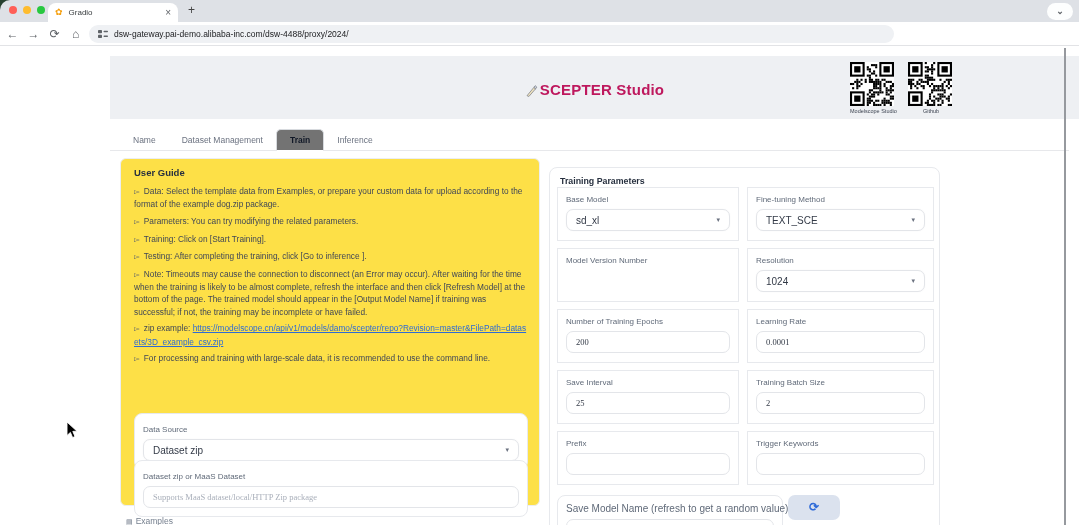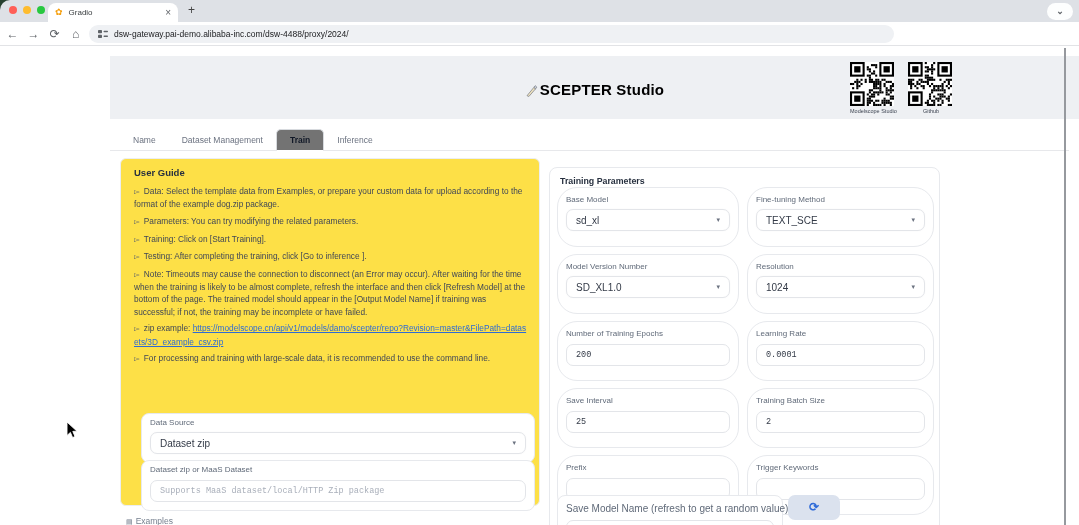--- a/index.html
+++ b/index.html
@@ -50,59 +50,59 @@
   .tb-sep{width:1px;height:14px;background:#dadce0;}
   .ic-panel{width:14px;height:11px;border:1.5px solid #5f6368;border-radius:3px;position:relative;}
   .ic-panel::after{content:"";position:absolute;right:0;top:0;width:5px;height:100%;background:#5f6368;}
   .avatar{width:15px;height:15px;border-radius:50%;background:#4e9b47;color:#fff;font-size:8px;
     font-weight:bold;text-align:center;line-height:15px;}
   .kebab{font-size:11px;color:#5f6368;margin-right:8px;}
   
   .page{position:absolute;left:0;top:46px;width:1079px;height:479px;background:#fff;}
   .band{position:absolute;left:110px;top:10px;right:0;height:63px;background:#eef0f3;}
   .app-title{position:absolute;left:0;right:0;top:25px;text-align:center;font-size:15px;
-    font-weight:bold;color:#000000;letter-spacing:.2px;}
+    font-weight:bold;color:#be185d;letter-spacing:.2px;}
   .app-title svg{vertical-align:-2px;margin-right:2px;}
   .qr{position:absolute;top:6px;width:46px;text-align:center;}
   .qr.q1{left:740px;} .qr.q2{left:798px;}
   .qr .qrbox{width:44px;height:44px;background:#fff;}
   .qr .cap{font-size:5.5px;color:#3c4350;margin-top:2px;white-space:nowrap;}
   
   .tabnav{position:absolute;left:110px;right:10px;top:84px;height:21px;border-bottom:1px solid #e7e8eb;
     display:flex;align-items:flex-end;padding-left:10px;}
   .tn{font-size:8.5px;color:#6b7280;padding:5px 13px;position:relative;bottom:0;}
   .tn.active{color:#111827;font-weight:bold;border:1px solid #d7dade;border-bottom:1px solid #fff;
     border-radius:5px 5px 0 0;margin-bottom:-1px;background:#737373;padding-left:13px;}
   
   .left-panel{position:absolute;left:120px;top:112px;width:420px;height:348px;
     border:1px solid #eceef1;border-radius:6px;background:#fde047;}
   .guide{position:absolute;left:13px;top:8px;width:394px;}
   .guide h3{font-size:9.5px;color:#27303f;margin-bottom:7px;}
   .gi{font-size:8.3px;line-height:12.2px;color:#404756;margin-bottom:4.5px;}
   .gi .b{color:#59606d;font-size:7.5px;margin-right:4px;}
   .gi a{color:#2e6bd4;text-decoration:underline;word-break:break-all;}
-  .ds-box{position:absolute;left:20px;width:394px;border:1px solid #e7e9ed;border-radius:8px;
-    background:#fff;padding:4px 8px 8px 8px;}
+  .ds-box{position:absolute;left:13px;width:394px;border:1px solid #e7e9ed;border-radius:8px;
+    background:#fff;padding:11px 8px 8px 8px;}
   .ds-box .lbl{font-size:8px;color:#606a79;margin-bottom:5px;}
   .dd{height:22px;border:1px solid #e3e5e9;border-radius:7px;background:#fff;display:flex;
     align-items:center;padding:0 9px;box-shadow:0 0 2px rgba(0,0,0,.03);}
   .dd .val{font-size:10px;color:#333a47;flex:1;}
   .dd .chev{font-size:7px;color:#6b7280;}
   .ti{width:100%;height:22px;border:1px solid #e3e5e9;border-radius:7px;background:#fff;
-    font-size:8.5px;color:#333a47;padding:0 9px;outline:none;font-family:Liberation Mono, monospace;}
+    font-size:8.5px;color:#333a47;padding:0 9px;outline:none;font-family:Liberation Serif, serif;}
   .ti::placeholder{color:#a9afba;}
   .examples-partial{position:absolute;left:126px;top:470px;font-size:8.5px;color:#76808f;}
   .examples-partial .exi{font-size:7px;margin-right:3px;}
   
   .right-panel{position:absolute;left:549px;top:121px;width:391px;height:389px;
     border:1px solid #e7e9ed;border-radius:8px;background:#fff;}
   .rp-title{position:absolute;left:10px;top:8px;font-size:8.8px;font-weight:bold;color:#27303f;}
   .pgrid{position:absolute;left:7px;top:19px;width:377px;display:grid;
     grid-template-columns:182px 187px;column-gap:8px;row-gap:7px;}
-  .fg{border:1px solid #e7e9ed;border-radius:20px;background:#fff;padding:7px 8px 8px 8px;height:60px;}
+  .fg{border:1px solid #e7e9ed;border-radius:0;background:#fff;padding:7px 8px 8px 8px;height:54px;}
   .fg .lbl{font-size:8px;color:#606a79;margin-bottom:5px;white-space:nowrap;}
   .save-grp{position:absolute;left:7px;top:327px;width:226px;border:1px solid #e7e9ed;
     border-radius:8px;background:#fff;padding:7px 8px 8px 8px;height:53px;}
   .save-grp .lbl{font-size:10px;color:#606a79;margin-bottom:5px;white-space:nowrap;}
   .refresh-btn{position:absolute;left:238px;top:327px;width:52px;height:25px;background:#dbe2ee;
     border:none;border-radius:7px;color:#2f6bd8;font-size:12px;font-weight:bold;line-height:23px;}
   .scroll-thumb{position:absolute;right:13px;top:2px;width:2px;height:477px;background:#96999e;}
   .cursor{position:absolute;left:66px;top:421px;}
 </style>
 </head>
@@ -463,24 +463,20 @@
         <div class="fg">
           <div class="lbl">Fine-tuning Method</div>
           <div class="dd">
             <span class="val">TEXT_SCE</span>
               <span class="chev">▾</span>
           </div>
         </div>
 
         <div class="fg">
           <div class="lbl">Model Version Number</div>
-          <div class="dd">
-            <span class="val">SD_XL1.0</span>
-              <span class="chev">▾</span>
-          </div>
         </div>
         <div class="fg">
           <div class="lbl">Resolution</div>
           <div class="dd">
             <span class="val">1024</span>
               <span class="chev">▾</span>
           </div>
         </div>
 
         <div class="fg">

